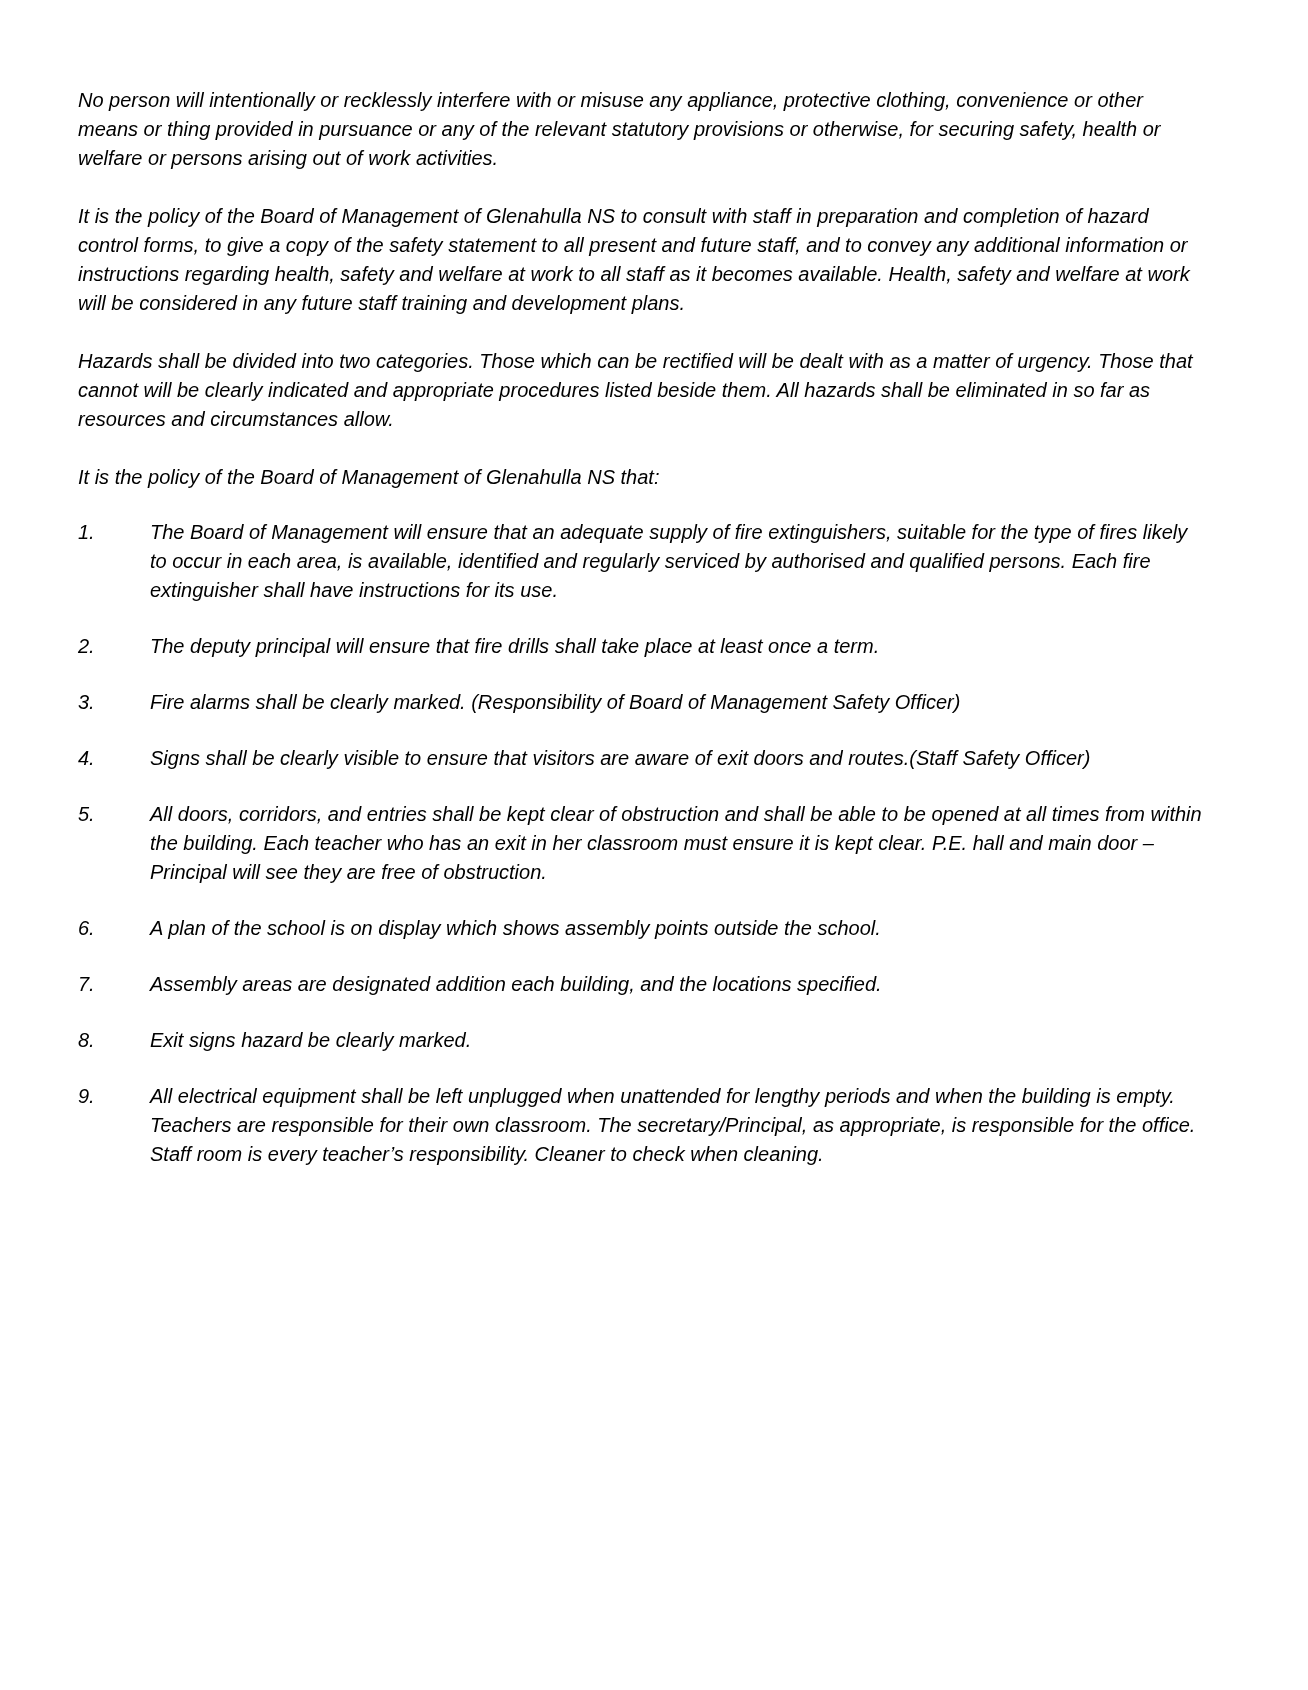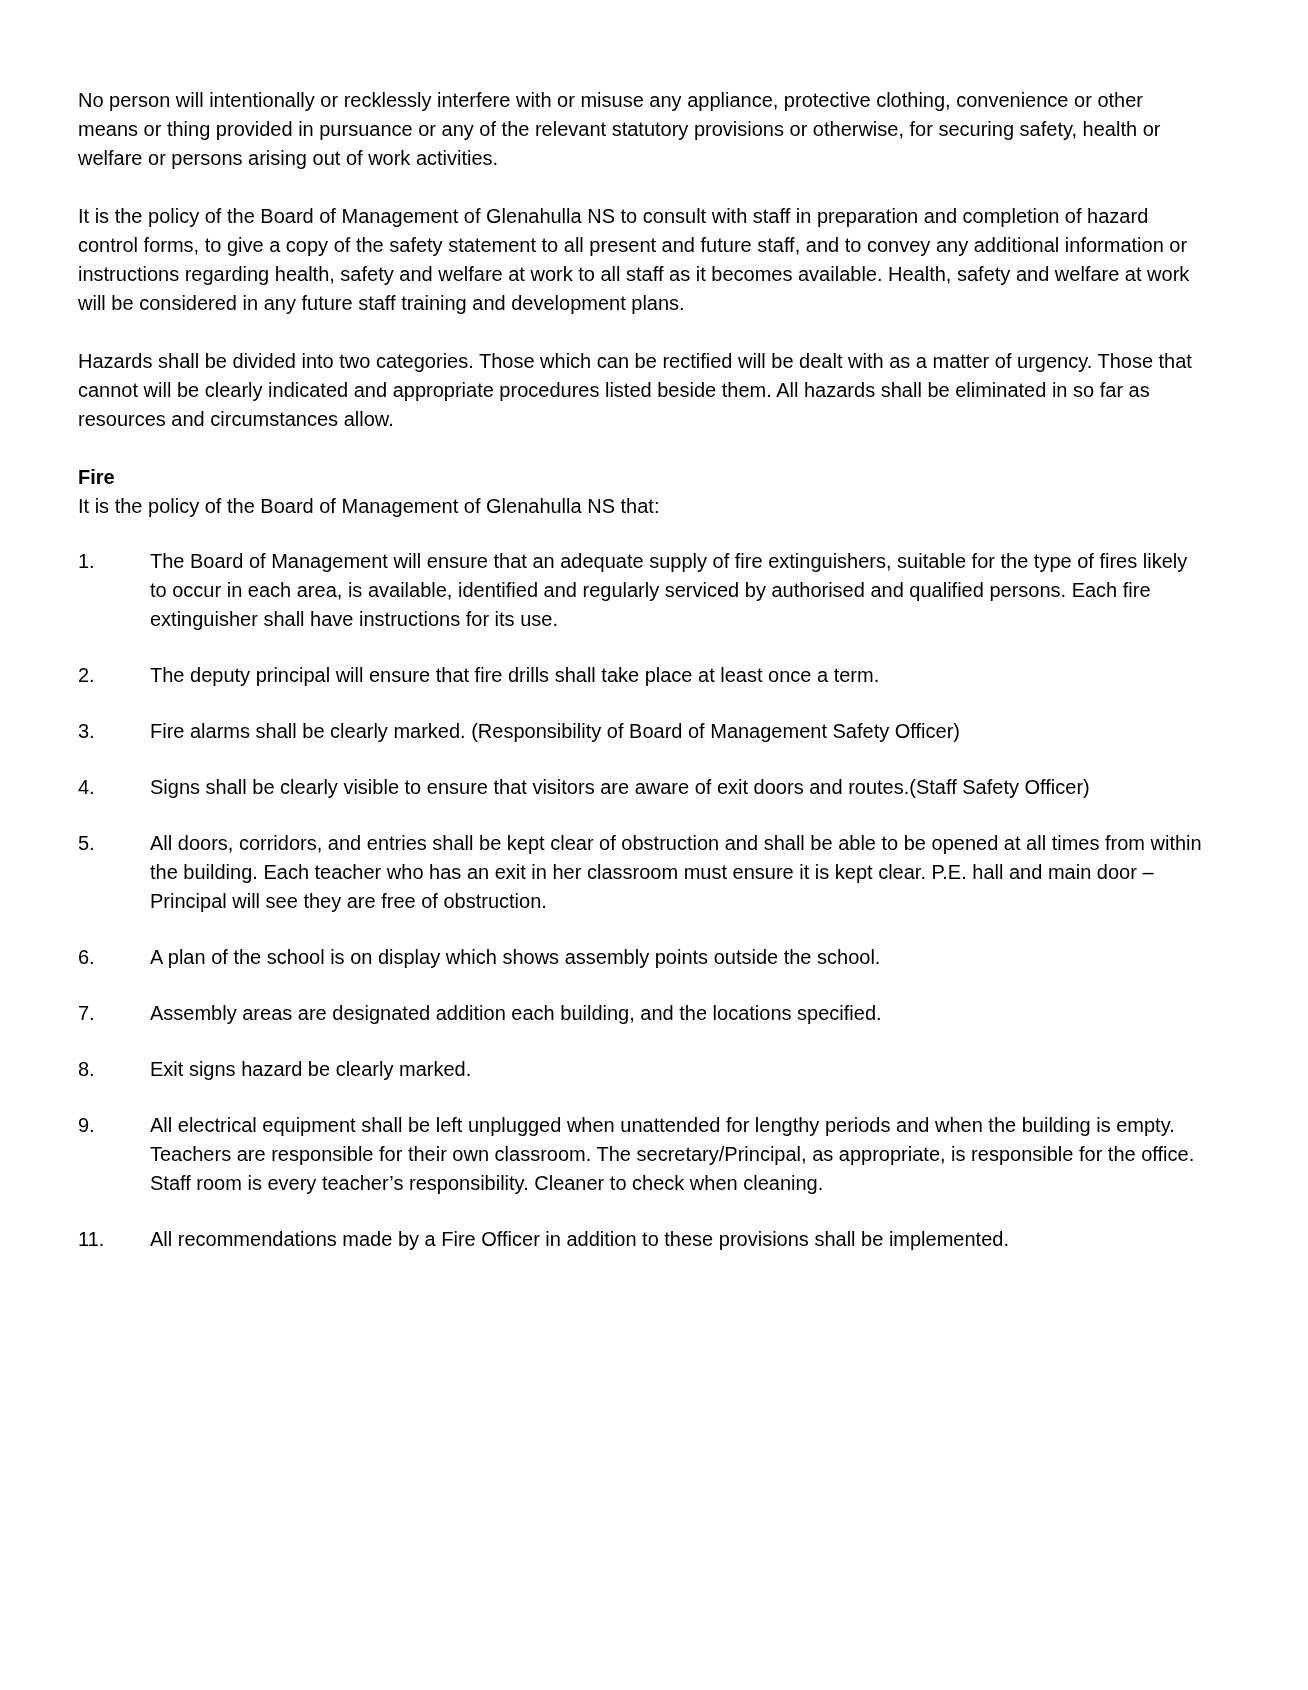--- a/index.html
+++ b/index.html
@@ -12,20 +12,21 @@
     width: 1308px;
     height: 1690px;
     background: #ffffff;
     box-sizing: border-box;
     padding: 86px 100px 40px 78px;
     font-family: "Liberation Sans", "DejaVu Sans", sans-serif;
     font-size: 20px;
     line-height: 29px;
     color: #000000;
     overflow: hidden;
+    font-style: italic;
   }
   .content {
     width: 1130px;
   }
   .para {
     margin: 0 0 29px 0;
   }
   .heading {
     font-weight: bold;
     margin: 16px 0 0 0;
@@ -54,21 +55,20 @@
 <div class="page">
   <div class="content">
 
     <p class="para">No person will intentionally or recklessly interfere with or misuse any appliance, protective clothing, convenience or other means or thing provided in pursuance or any of the relevant statutory provisions or otherwise, for securing safety, health or welfare or persons arising out of work activities.</p>
 
 
     <p class="section-body">It is the policy of the Board of Management of Glenahulla NS to consult with staff in preparation and completion of hazard control forms, to give a copy of the safety statement to all present and future staff, and to convey any additional information or instructions regarding health, safety and welfare at work to all staff as it becomes available. Health, safety and welfare at work will be considered in any future staff training and development plans.</p>
 
     <p class="section-body">Hazards shall be divided into two categories. Those which can be rectified will be dealt with as a matter of urgency. Those that cannot will be clearly indicated and appropriate procedures listed beside them. All hazards shall be eliminated in so far as resources and circumstances allow.</p>
 
-    <h2 class="heading" style="font-size:20px;">Fire</h2>
     <p class="section-body" style="margin-bottom:0;">It is the policy of the Board of Management of Glenahulla NS that:</p>
 
     <div class="list">
 
       <div class="list-item">
         <span class="list-num">1.</span>
         <span class="list-text">The Board of Management will ensure that an adequate supply of fire extinguishers, suitable for the type of fires likely to occur in each area, is available, identified and regularly serviced by authorised and qualified persons. Each fire extinguisher shall have instructions for its use.</span>
       </div>
 
       <div class="list-item">
@@ -105,20 +105,16 @@
         <span class="list-num">8.</span>
         <span class="list-text">Exit signs hazard be clearly marked.</span>
       </div>
 
       <div class="list-item">
         <span class="list-num">9.</span>
         <span class="list-text">All electrical equipment shall be left unplugged when unattended for lengthy periods and when the building is empty. Teachers are responsible for their own classroom. The secretary/Principal, as appropriate, is responsible for the office. Staff room is every teacher’s responsibility. Cleaner to check when cleaning.</span>
       </div>
 
 
-      <div class="list-item">
-        <span class="list-num">11.</span>
-        <span class="list-text">All recommendations made by a Fire Officer in addition to these provisions shall be implemented.</span>
-      </div>
 
     </div>
   </div>
 </div>
 
 </body></html>

